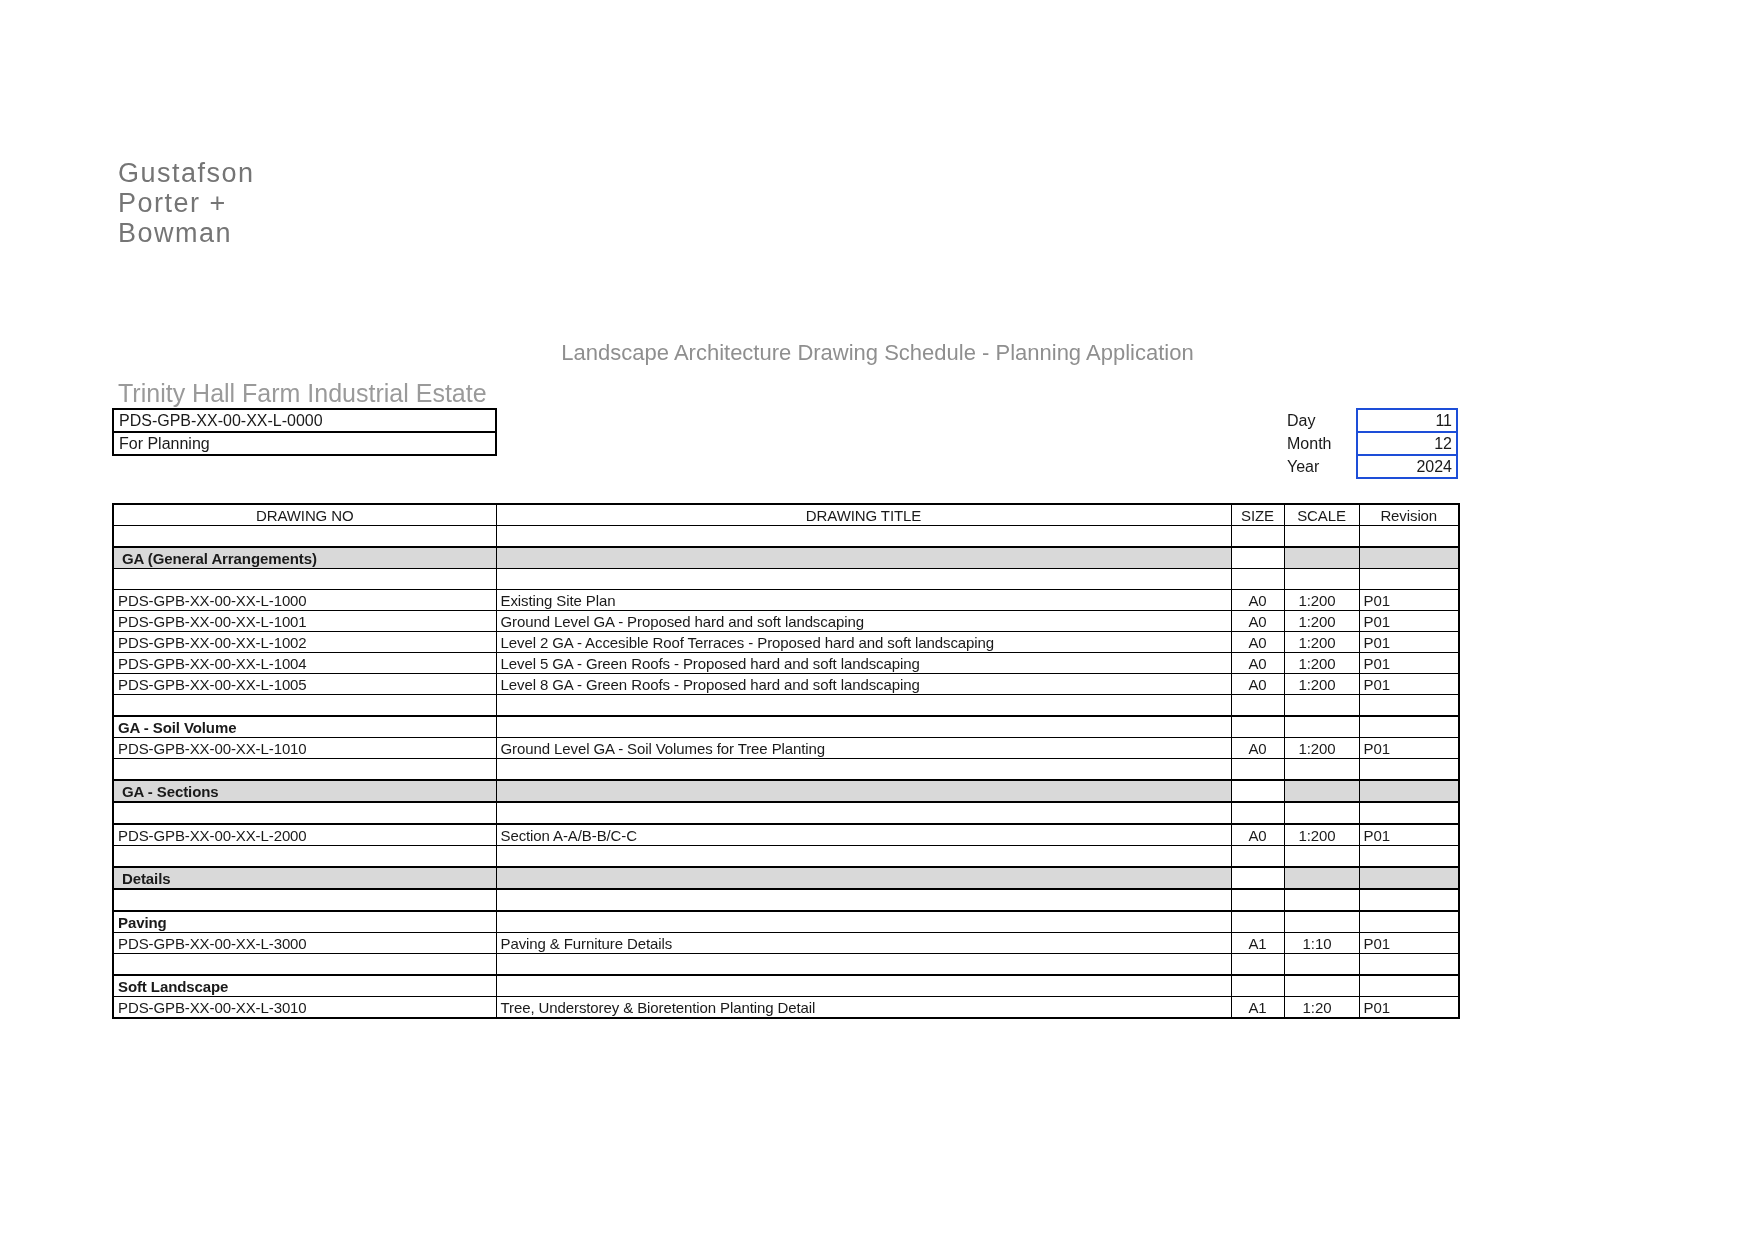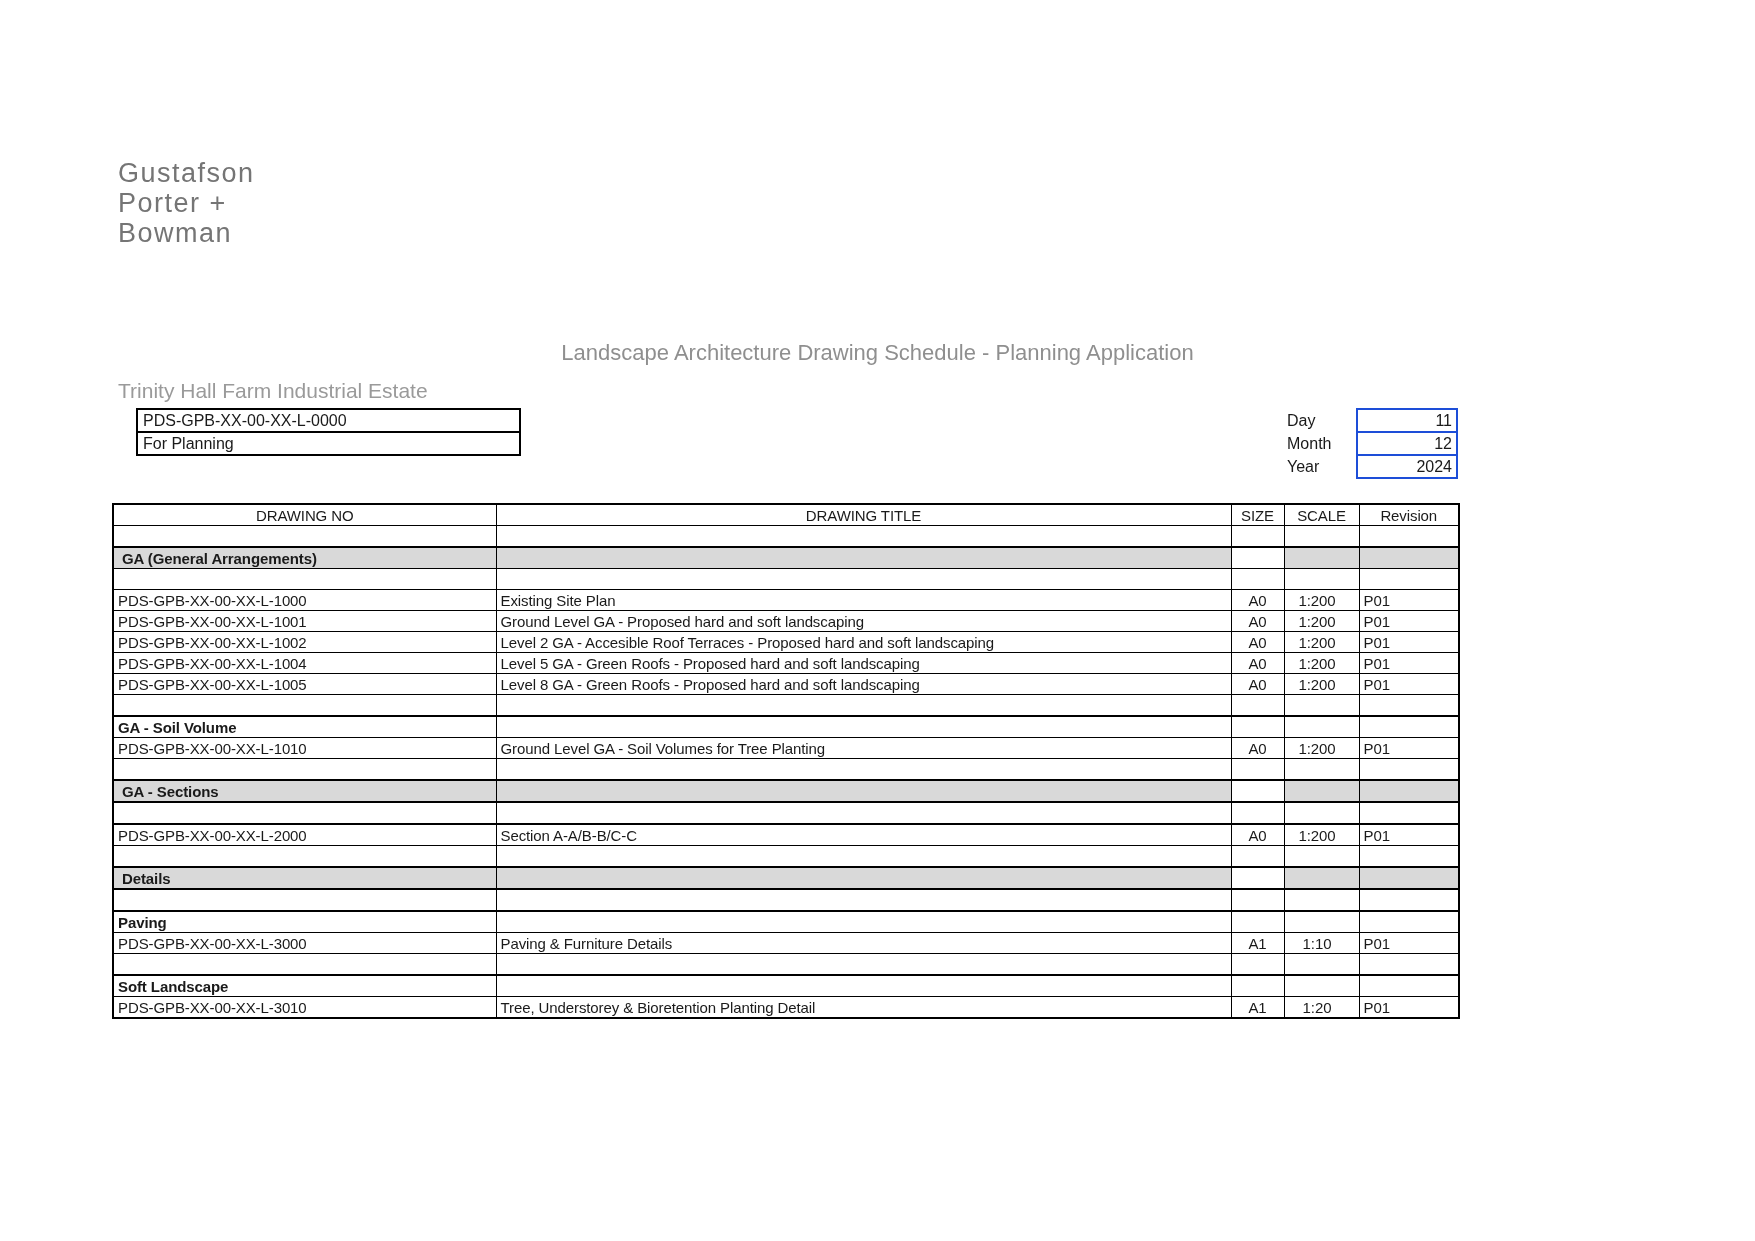--- a/index.html
+++ b/index.html
@@ -7,24 +7,24 @@
        font-family:"Liberation Sans", sans-serif;color:#1a1a1a;}
   .page{position:absolute;left:0;top:0;width:1755px;height:1034px;background:#fff;}
 
   
   .logo{position:absolute;left:118px;top:158px;font-size:27px;line-height:30px;
         color:#757575;letter-spacing:1.5px;font-weight:400;}
 
   
   .doc-title{position:absolute;left:0;right:0;top:340px;text-align:center;
              font-size:22px;color:#8f8f8f;}
-  .project-name{position:absolute;left:118px;top:379px;font-size:21px;color:#9a9a9a;}
-
-  
-  .meta-left{position:absolute;left:124px;top:408px;width:385px;padding-left:12px;}
+  .project-name{position:absolute;left:118px;top:379px;font-size:25px;color:#9a9a9a;}
+
+  
+  .meta-left{position:absolute;left:100px;top:408px;width:385px;padding-left:12px;}
   .meta-box{box-sizing:border-box;border:2px solid #000;height:25px;line-height:21px;
             font-size:16px;padding:0 5px;background:#fff;}
   .meta-box + .meta-box{margin-top:-2px;}
 
   
   .date-block{position:absolute;left:1287px;top:408px;width:171px;}
   .date-row{display:flex;align-items:flex-start;height:25px;margin-top:-2px;}
   .date-row:first-child{margin-top:0;}
   .date-label{width:69px;font-size:16px;line-height:25px;color:#1a1a1a;}
   .date-box{box-sizing:border-box;flex:1;border:2px solid #1d4ed8;font-size:16px;

